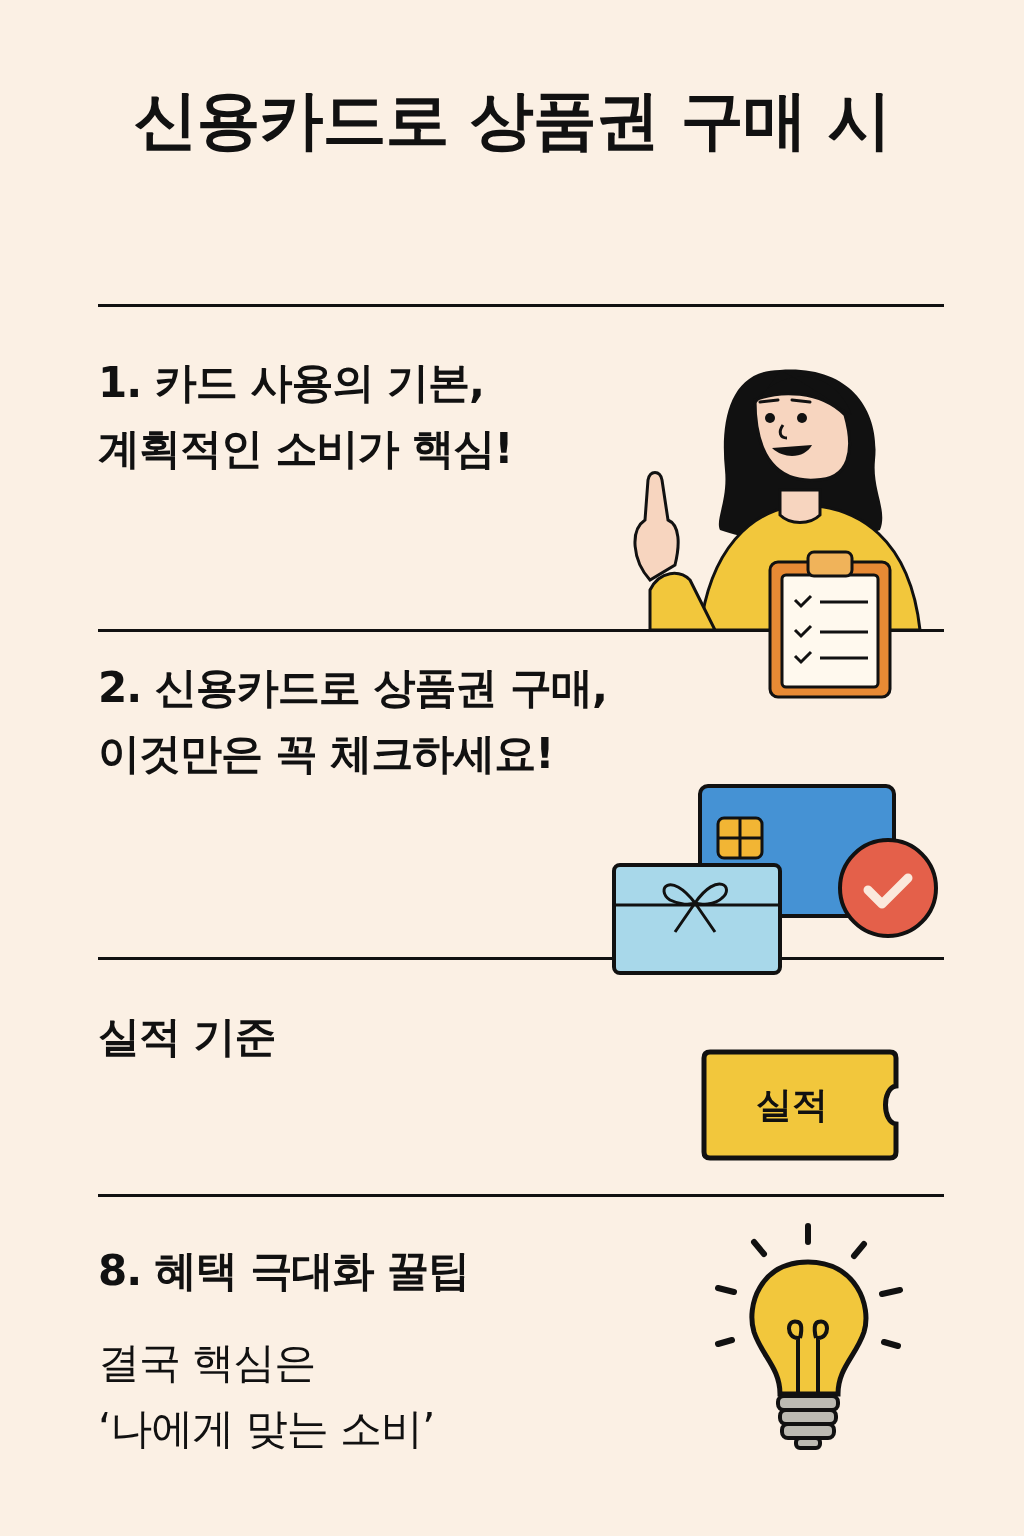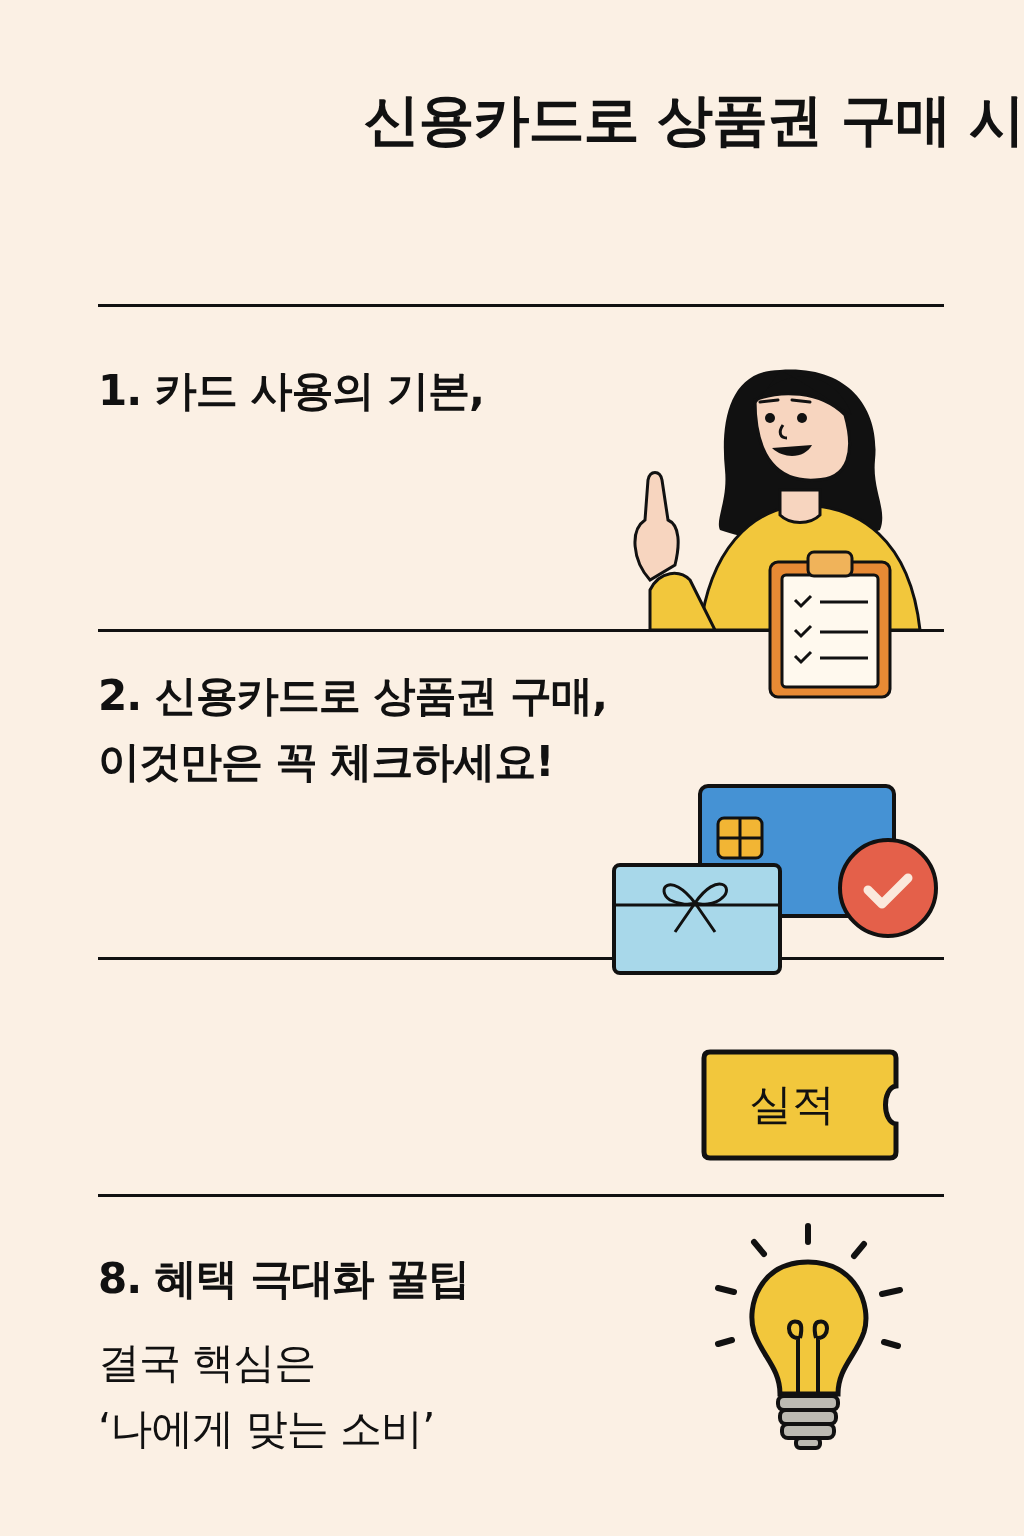--- a/index.html
+++ b/index.html
@@ -5,51 +5,51 @@
   html, body { margin: 0; padding: 0; }
   body {
     width: 1024px; height: 1536px; overflow: hidden;
     background: #fbf0e4;
     font-family: "DejaVu Sans", "Liberation Sans", sans-serif;
     color: #111;
     position: relative;
   }
   .title {
     position: absolute; left: 0; top: 72px; width: 1024px;
-    text-align: right; font-weight: 900; font-size: 56px; line-height: 96px;
+    text-align: center; font-weight: 900; font-size: 64px; line-height: 96px;
     letter-spacing: -1px;
   }
   .rule { position: absolute; left: 98px; width: 846px; height: 3px; background: #111; }
   .heading {
     position: absolute; left: 98px; font-weight: 800; font-size: 42px; line-height: 66px;
     letter-spacing: -1px;
-    margin-top: 8px;
   }
   .sub {
     position: absolute; left: 98px; font-weight: 400; font-size: 42px; line-height: 66px;
     letter-spacing: -1px;
   }
   .illus { position: absolute; }
   .ticket-label {
     position: absolute; left: 0; top: 0; width: 100%; height: 100%;
     display: flex; align-items: center; justify-content: center;
-    font-weight: 400; font-size: 43px; color: #111; padding-right: 16px; box-sizing: border-box;
+    font-weight: 700; font-size: 36px; color: #111; padding-right: 16px; box-sizing: border-box;
   }
 </style>
 </head>
 <body>
 
 <div class="title">
   <div>신용카드로 상품권 구매 시</div>
 </div>
 
 <div class="rule" style="top:304px"></div>
 
 <div class="heading" style="top:350px">
   <div>1. 카드 사용의 기본,</div>
+  <div>계획적인 소비가 핵심!</div>
 </div>
 
 <div class="rule" style="top:629px"></div>
 
 <svg class="illus" style="left:620px;top:330px" width="340" height="400" viewBox="0 0 340 400">
 
   <path d="M160 40 C110 40 100 90 105 140 C108 170 95 190 100 200 C140 215 220 215 260 200 C268 180 252 160 255 130 C260 80 230 35 160 40 Z" fill="#111"></path>
 
   <path d="M80 300 C90 220 130 180 180 175 C240 175 290 210 300 300 Z" fill="#f2c73c" stroke="#111" stroke-width="3"></path>
 
@@ -87,20 +87,21 @@
   <rect x="118" y="48" width="44" height="40" rx="6" fill="#f2b534" stroke="#111" stroke-width="3"></rect>
   <path d="M140 48 V88 M118 68 H162" stroke="#111" stroke-width="3"></path>
   <rect x="14" y="95" width="166" height="108" rx="6" fill="#a8d8ea" stroke="#111" stroke-width="4"></rect>
   <path d="M14 135 H180" stroke="#111" stroke-width="3"></path>
   <path d="M95 133 C70 100 55 120 70 130 C80 135 90 135 95 133 C100 135 115 135 122 128 C135 118 118 100 95 133 Z M95 133 L75 162 M95 133 L115 162" fill="none" stroke="#111" stroke-width="3"></path>
   <circle cx="288" cy="118" r="48" fill="#e4604a" stroke="#111" stroke-width="4"></circle>
   <path d="M268 120 L282 134 L308 108" fill="none" stroke="#fbe9dc" stroke-width="9" stroke-linecap="round" stroke-linejoin="round"></path>
 </svg>
 
 <div class="heading" style="top:1004px">
+  <div>실적 기준</div>
 </div>
 
 <div class="illus" style="left:700px;top:1048px;width:200px;height:114px">
   <svg width="200" height="114" viewBox="0 0 200 114" style="position:absolute;left:0;top:0">
     <path d="M10 4 H190 C194 4 196 6 196 10 V38 C182 40 182 74 196 76 V104 C196 108 194 110 190 110 H10 C6 110 4 108 4 104 V10 C4 6 6 4 10 4 Z" fill="#f2c73c" stroke="#111" stroke-width="5"></path>
   </svg>
   <div class="ticket-label">실적</div>
 </div>
 
 <div class="rule" style="top:1194px"></div>

